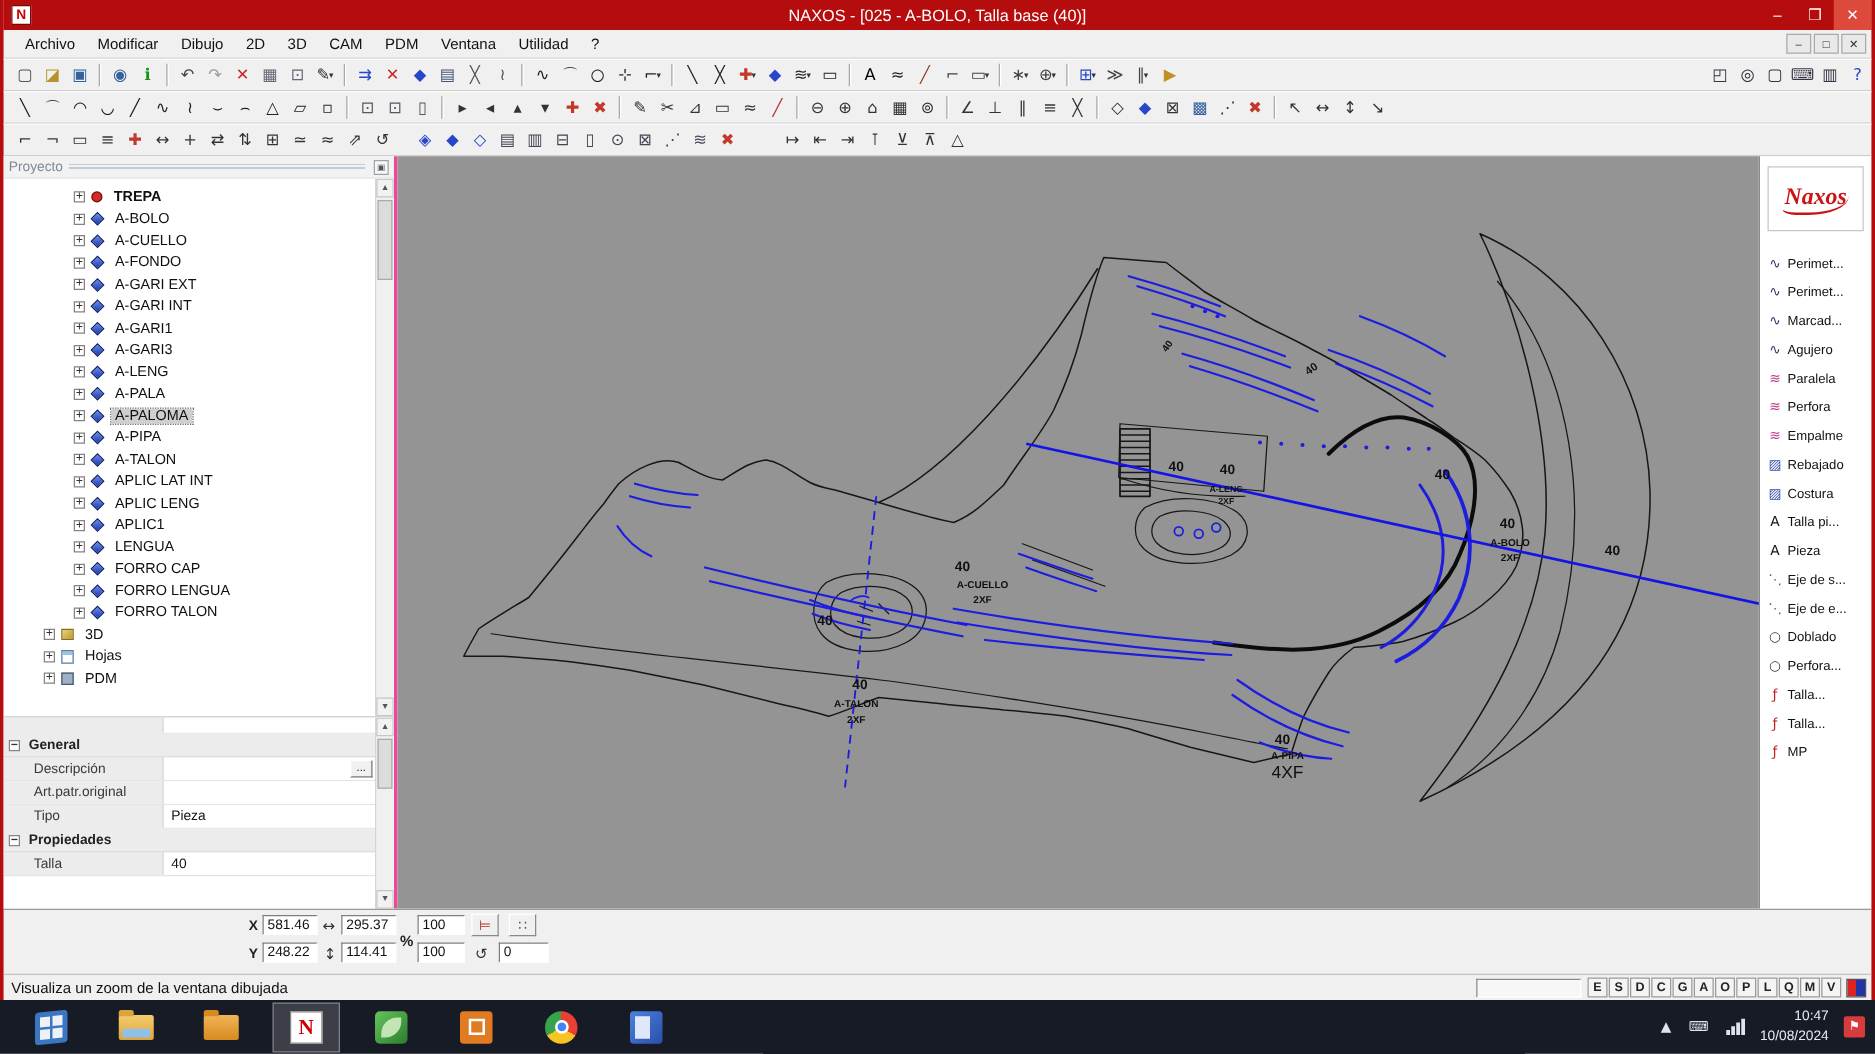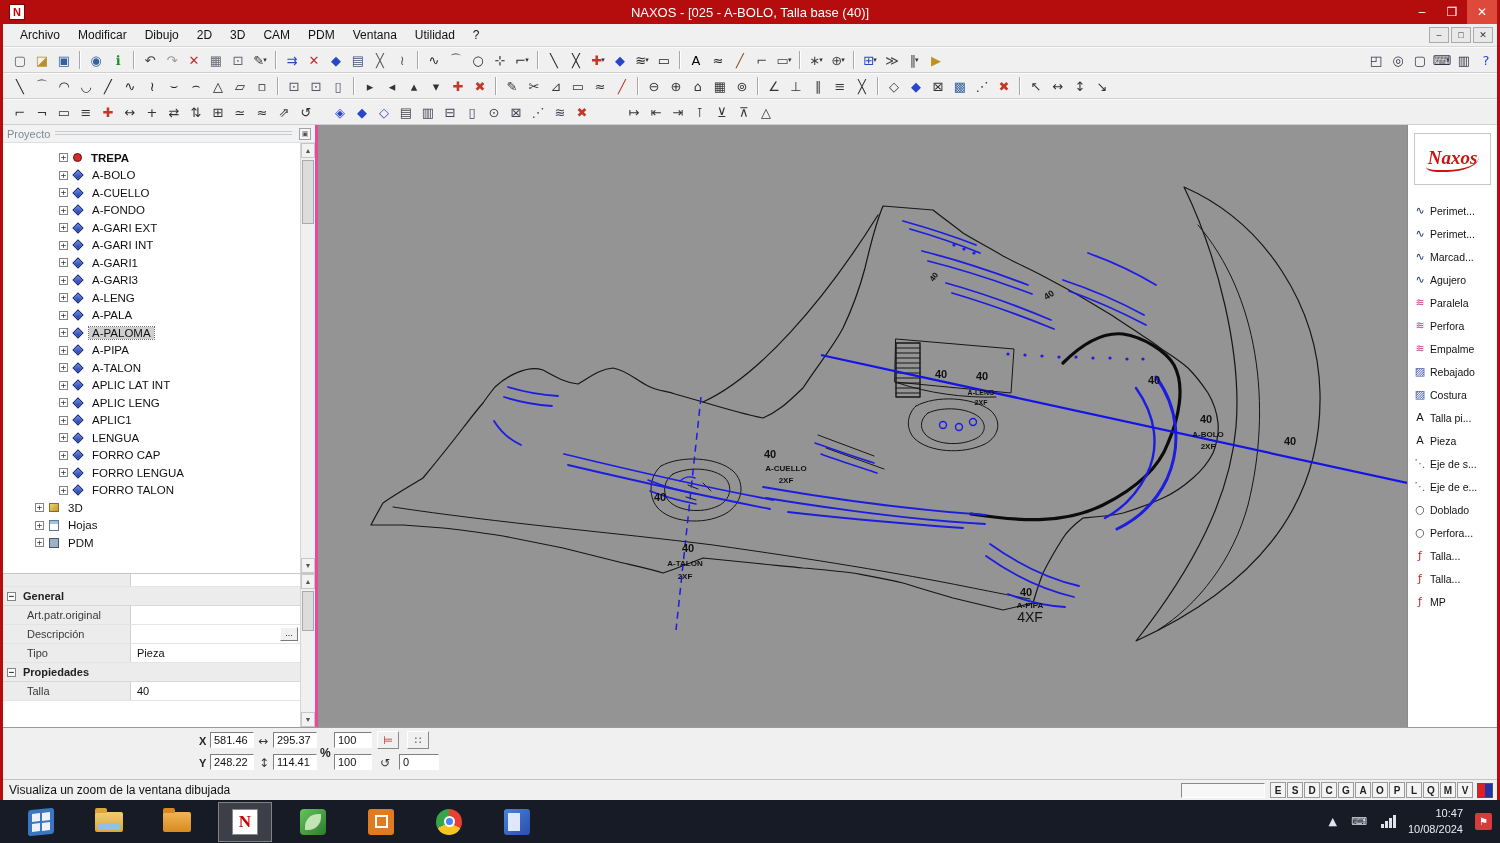--- a/index.html
+++ b/index.html
@@ -713,28 +713,28 @@
           <div class="props-list" id="props-list">
               <div class="prow blank">
                 <div class="plabel"></div>
                 <div class="pvalue"></div>
               </div>
               <div class="pgroup">
                 <span class="exp">−</span>
                 <span>General</span>
               </div>
               <div class="prow">
-                <div class="plabel">Art.patr.original</div>
-                <div class="pvalue"></div>
-              </div>
-              <div class="prow">
                 <div class="plabel">Descripción</div>
                 <div class="pvalue">
                   <div class="dots-btn">...</div>
                 </div>
+              </div>
+              <div class="prow">
+                <div class="plabel">Art.patr.original</div>
+                <div class="pvalue"></div>
               </div>
               <div class="prow">
                 <div class="plabel">Tipo</div>
                 <div class="pvalue">Pieza</div>
               </div>
               <div class="pgroup">
                 <span class="exp">−</span>
                 <span>Propiedades</span>
               </div>
               <div class="prow">

